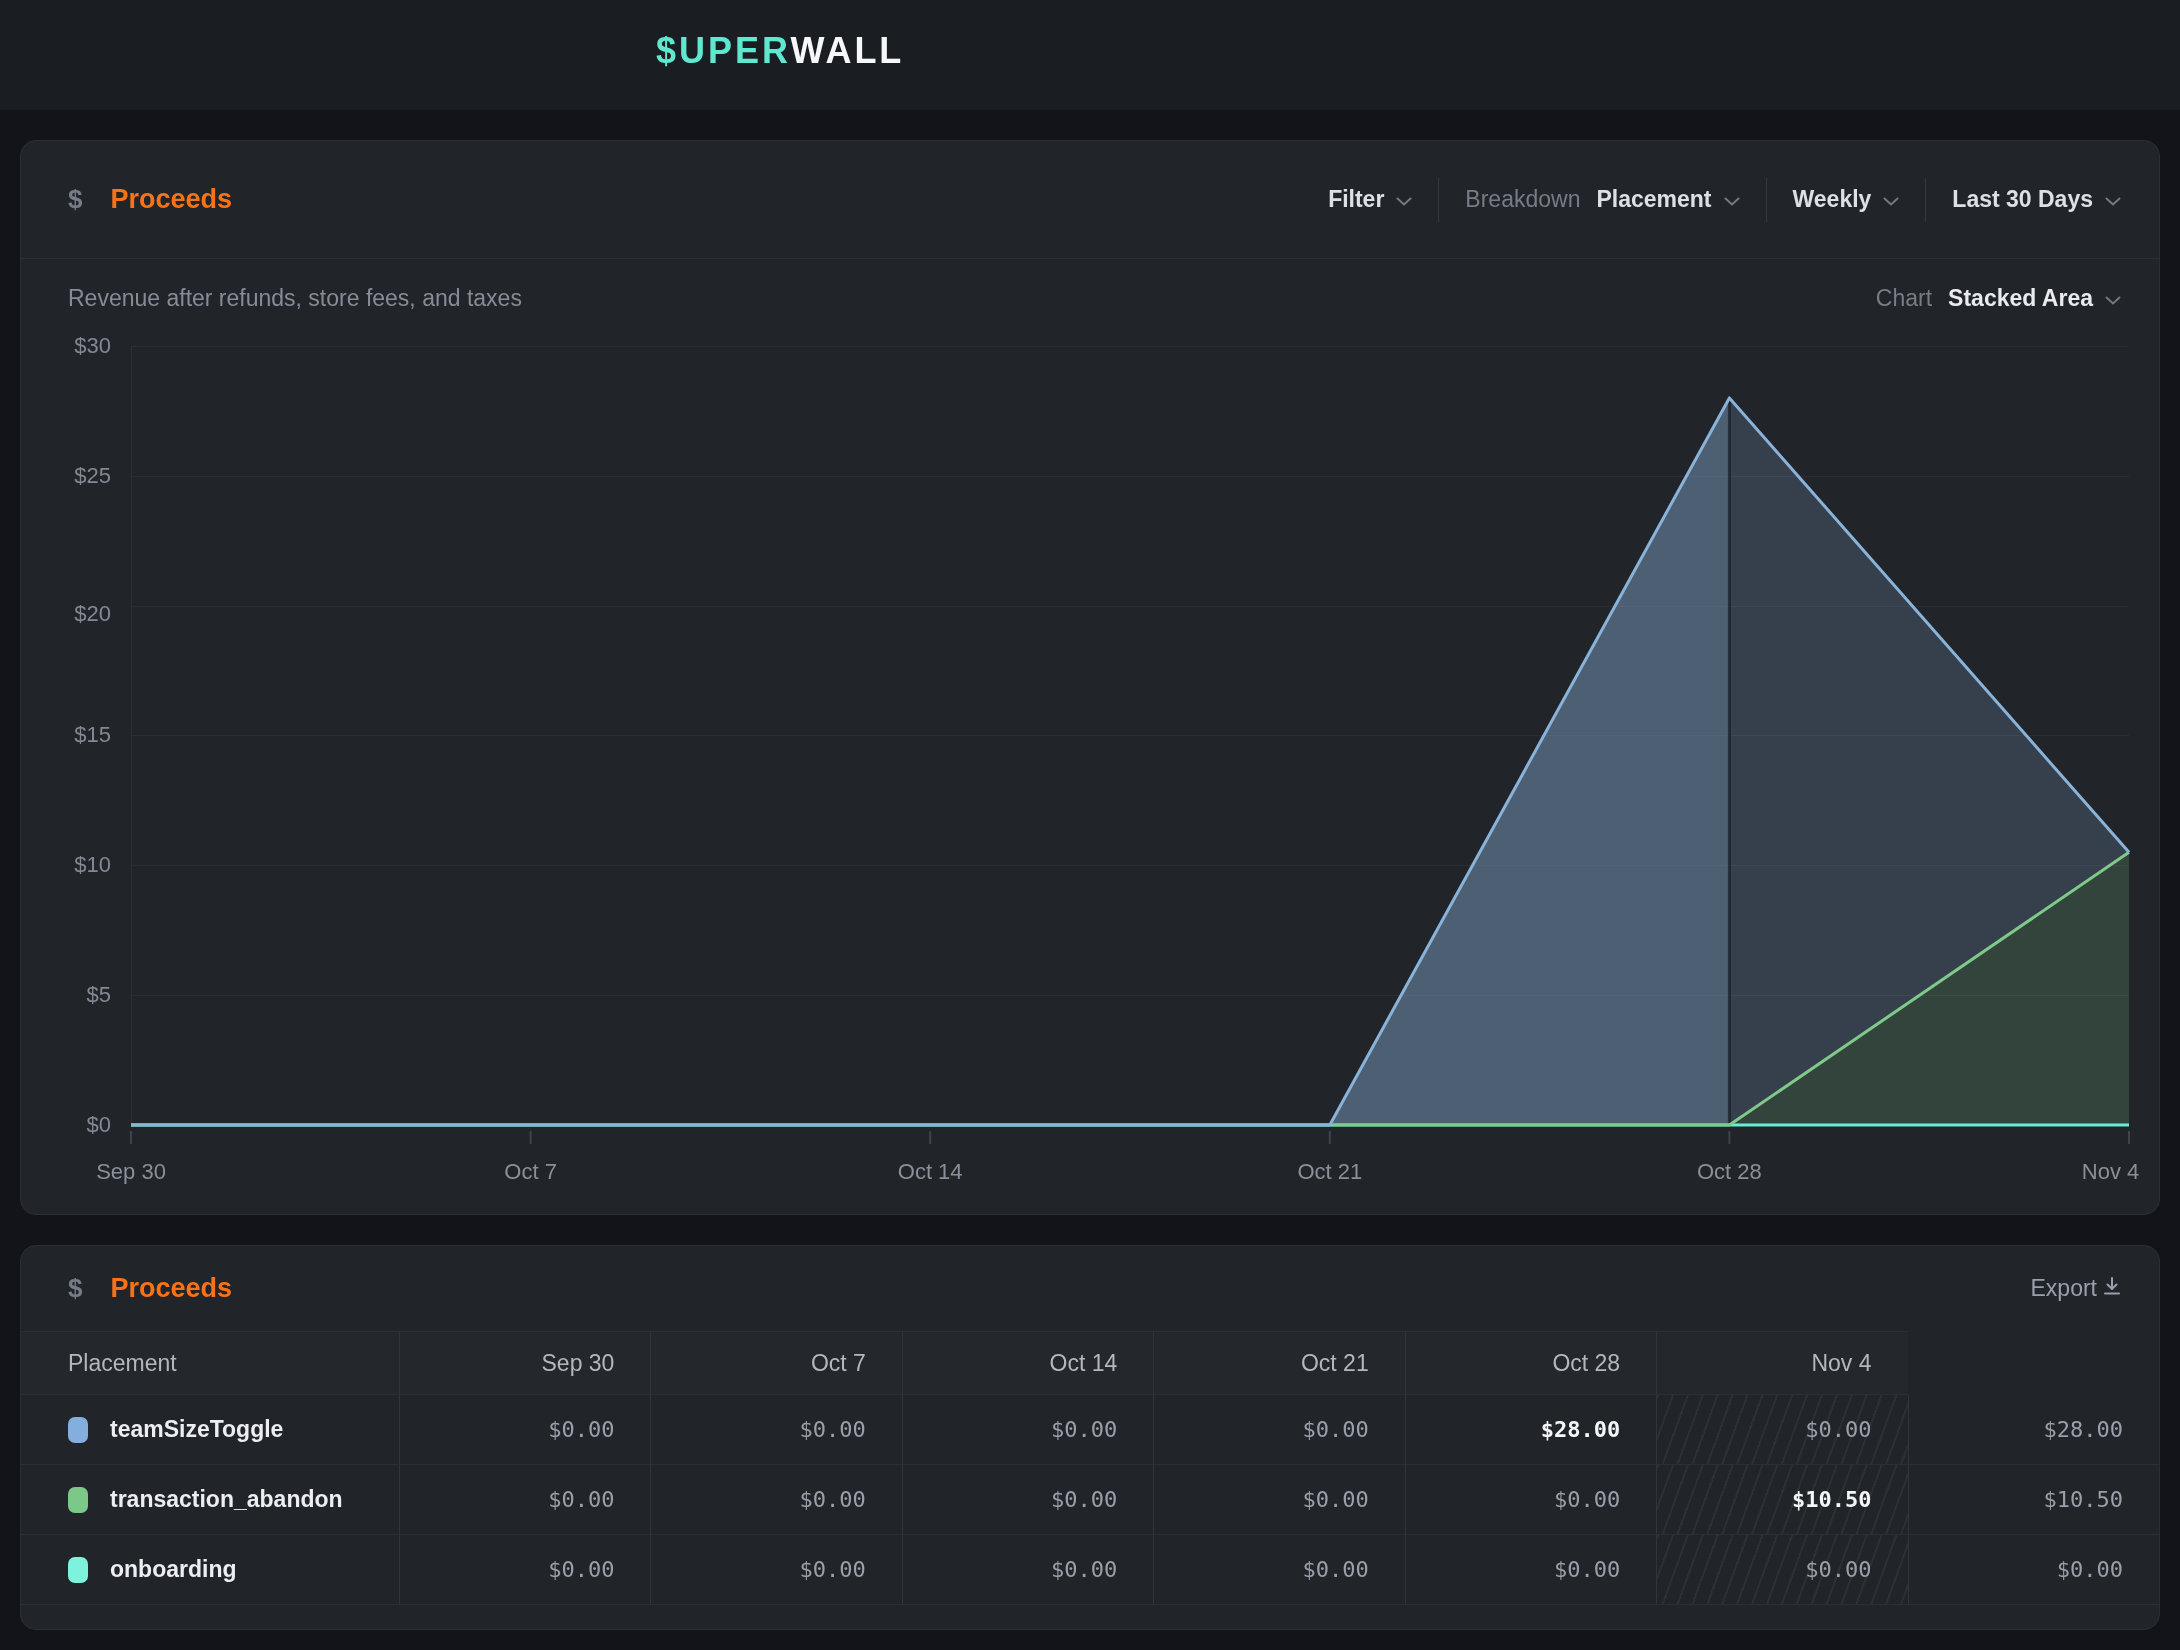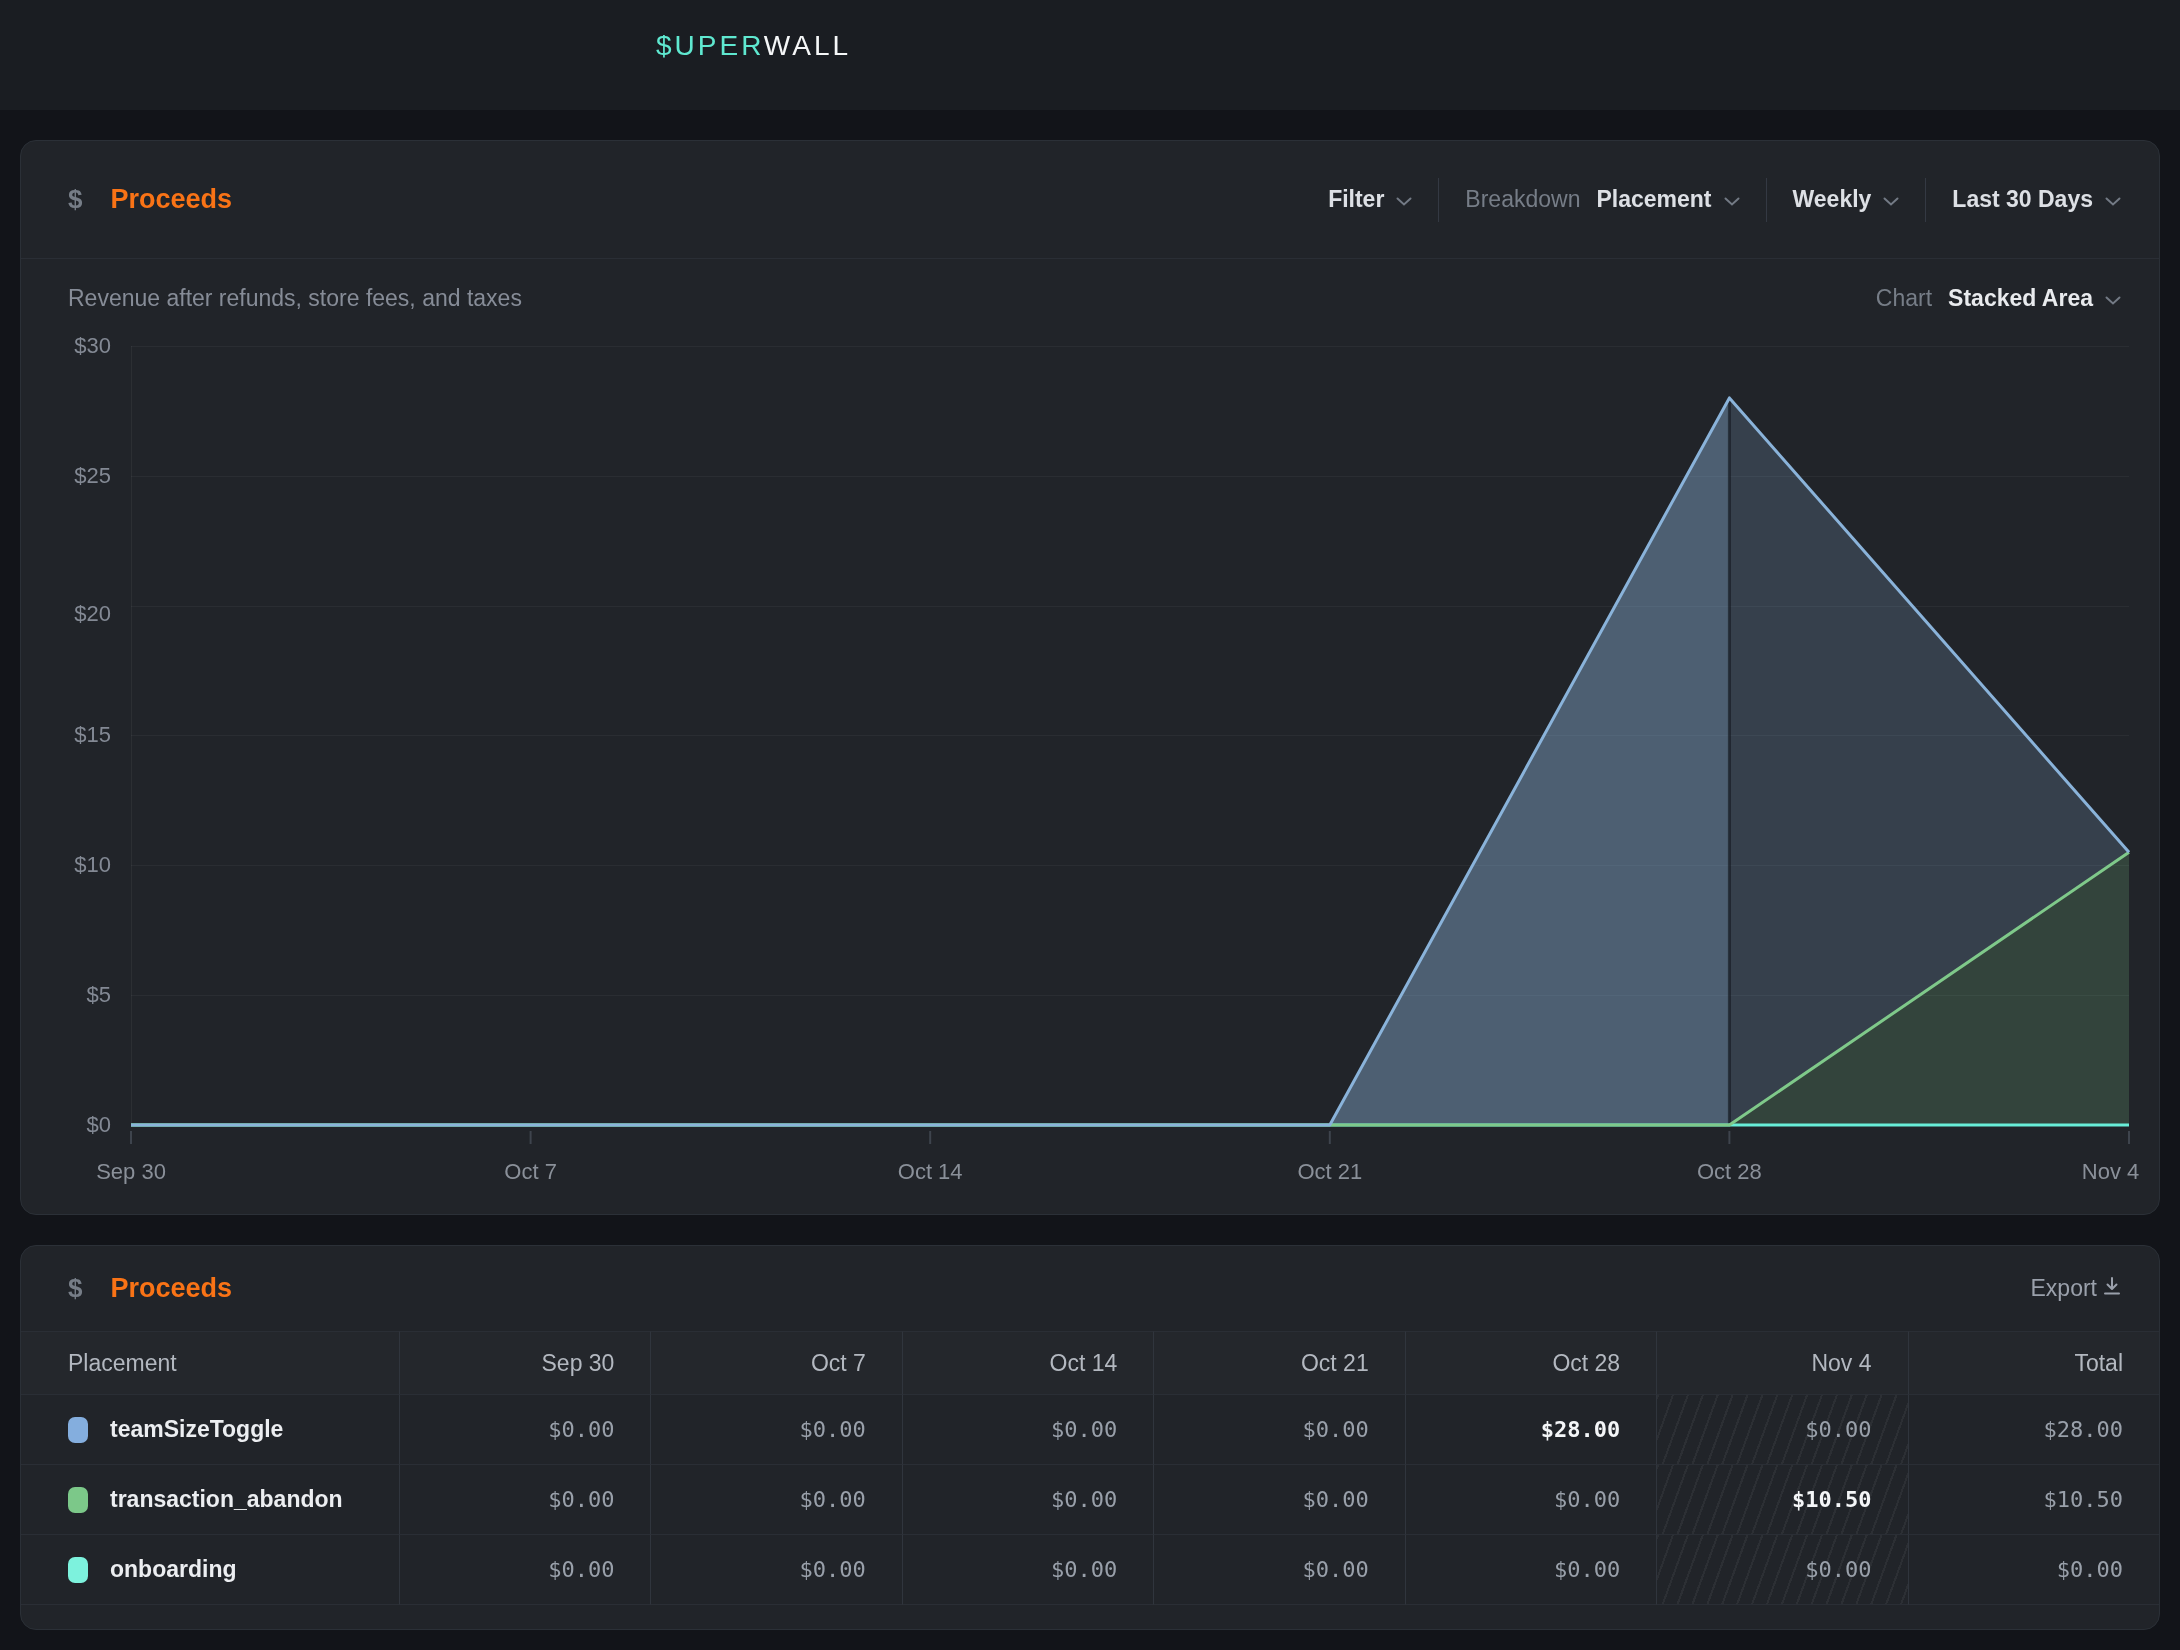--- a/index.html
+++ b/index.html
@@ -6,21 +6,21 @@
   html,body { width:2180px; height:1650px; }
   body {
     background:#121419;
     font-family:"Liberation Sans", sans-serif;
     color:#e9ebee;
     overflow:hidden;
     position:relative;
   }
   
   .topbar { position:absolute; top:0; left:0; width:2180px; height:110px; background:#1a1d22; }
-  .logo { position:absolute; left:656px; top:30px; font-size:28px; font-weight:400; letter-spacing:3px; cursor:pointer; }
+  .logo { position:absolute; left:656px; top:30px; font-size:36px; font-weight:700; letter-spacing:3px; cursor:pointer; }
   .logo .accent { color:#5fe8d0; }
   .logo .rest { color:#f5f7f8; }
 
   
   .card { position:absolute; left:20px; width:2140px; background:#212429; border:1px solid #2b3037; border-radius:16px; }
   .card-chart { top:140px; height:1075px; }
   .card-table { top:1245px; height:385px; }
 
   .card-header { display:flex; align-items:center; height:118px; padding:0 38px 0 47px; border-bottom:1px solid #2a2e35; }
   .card-table .card-header { height:85px; border-bottom:none; }
@@ -182,21 +182,20 @@
   </div>
 
   <div class="grid-table t-head">
     <div class="t-cell first">Placement</div>
     <div class="t-cell">Sep 30</div>
     <div class="t-cell">Oct 7</div>
     <div class="t-cell">Oct 14</div>
     <div class="t-cell">Oct 21</div>
     <div class="t-cell">Oct 28</div>
     <div class="t-cell">Nov 4</div>
-    <div class="t-cell">Total</div>
   </div>
 
   <div class="grid-table">
     <div class="t-cell first">
       <span class="swatch swatch-blue"></span>
       <span class="row-name">teamSizeToggle</span>
     </div>
     <div class="t-cell mono">$0.00</div>
     <div class="t-cell mono">$0.00</div>
     <div class="t-cell mono">$0.00</div>

